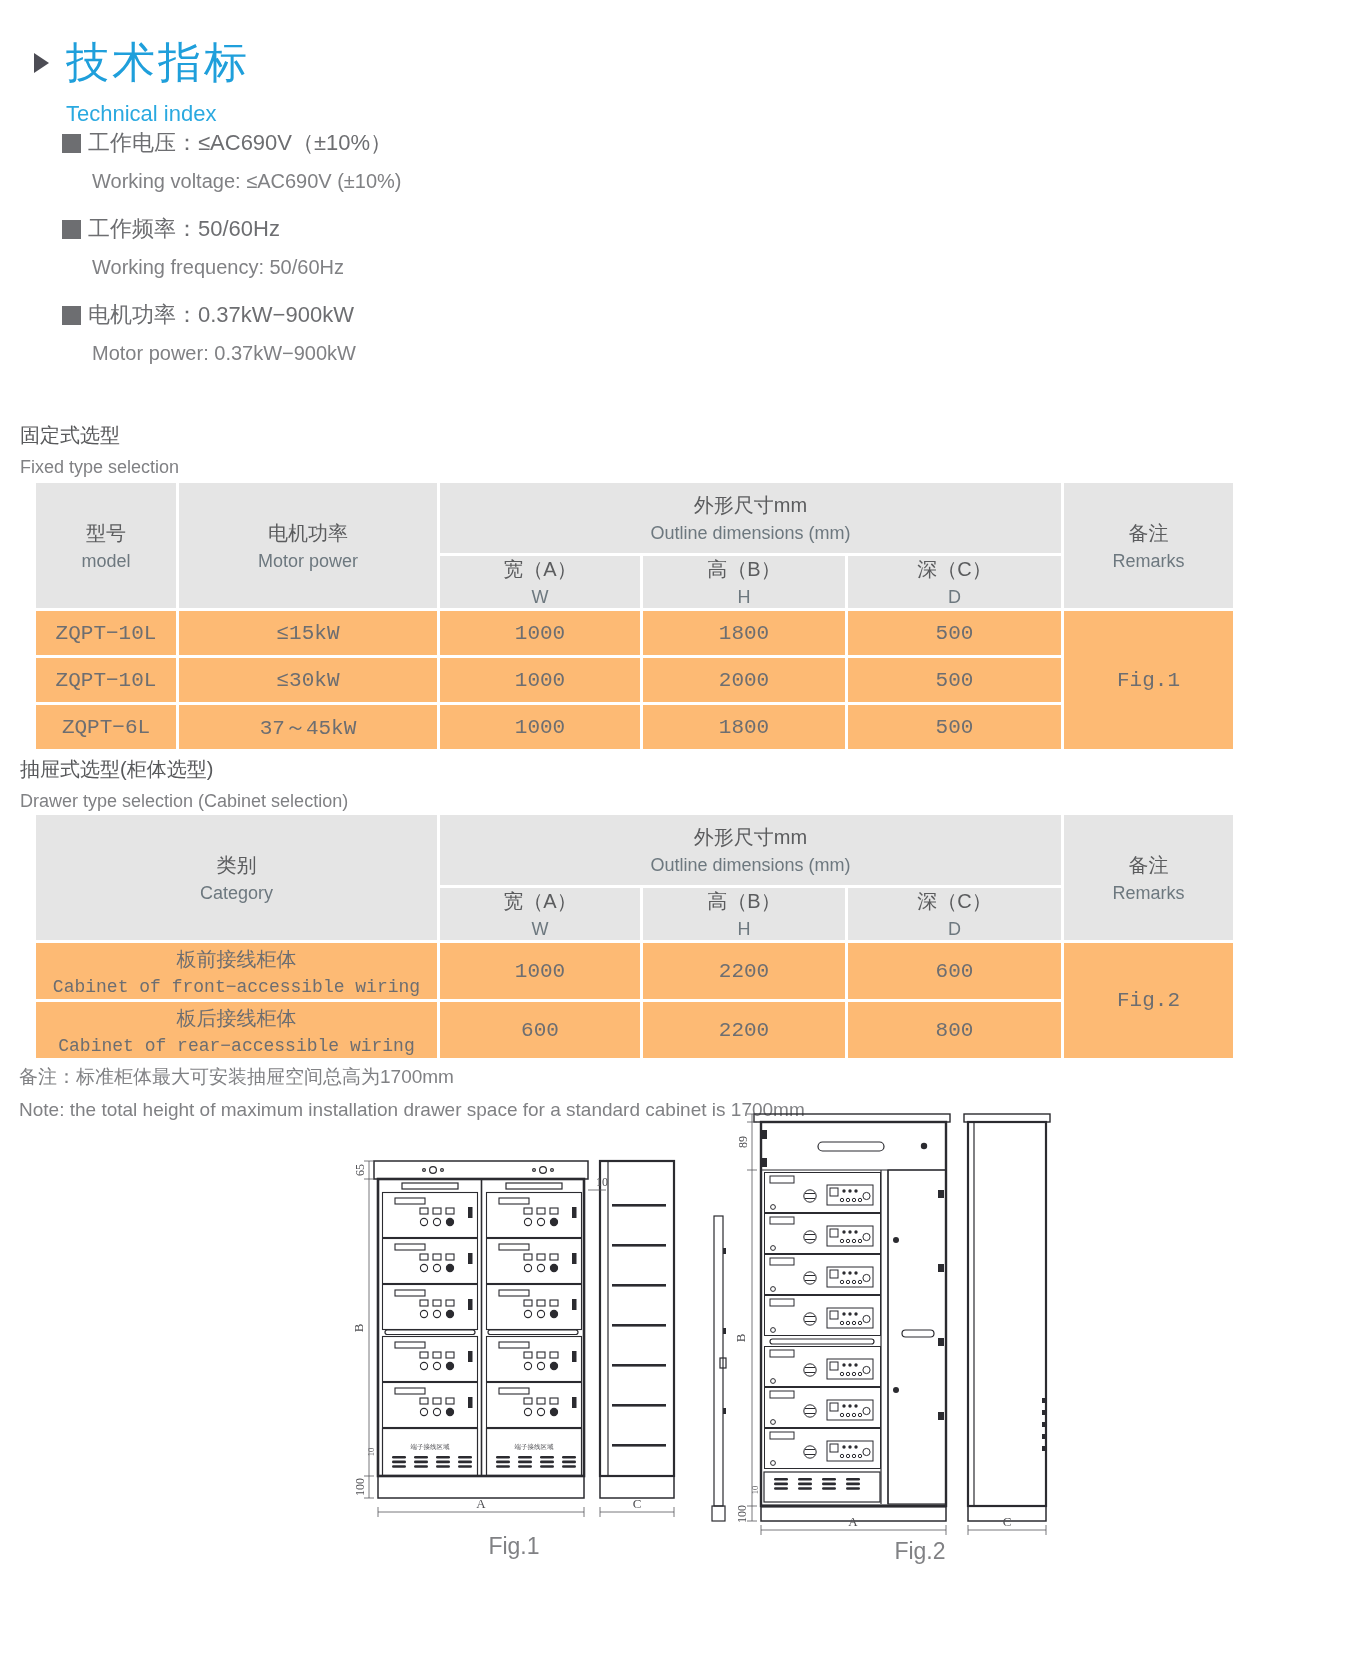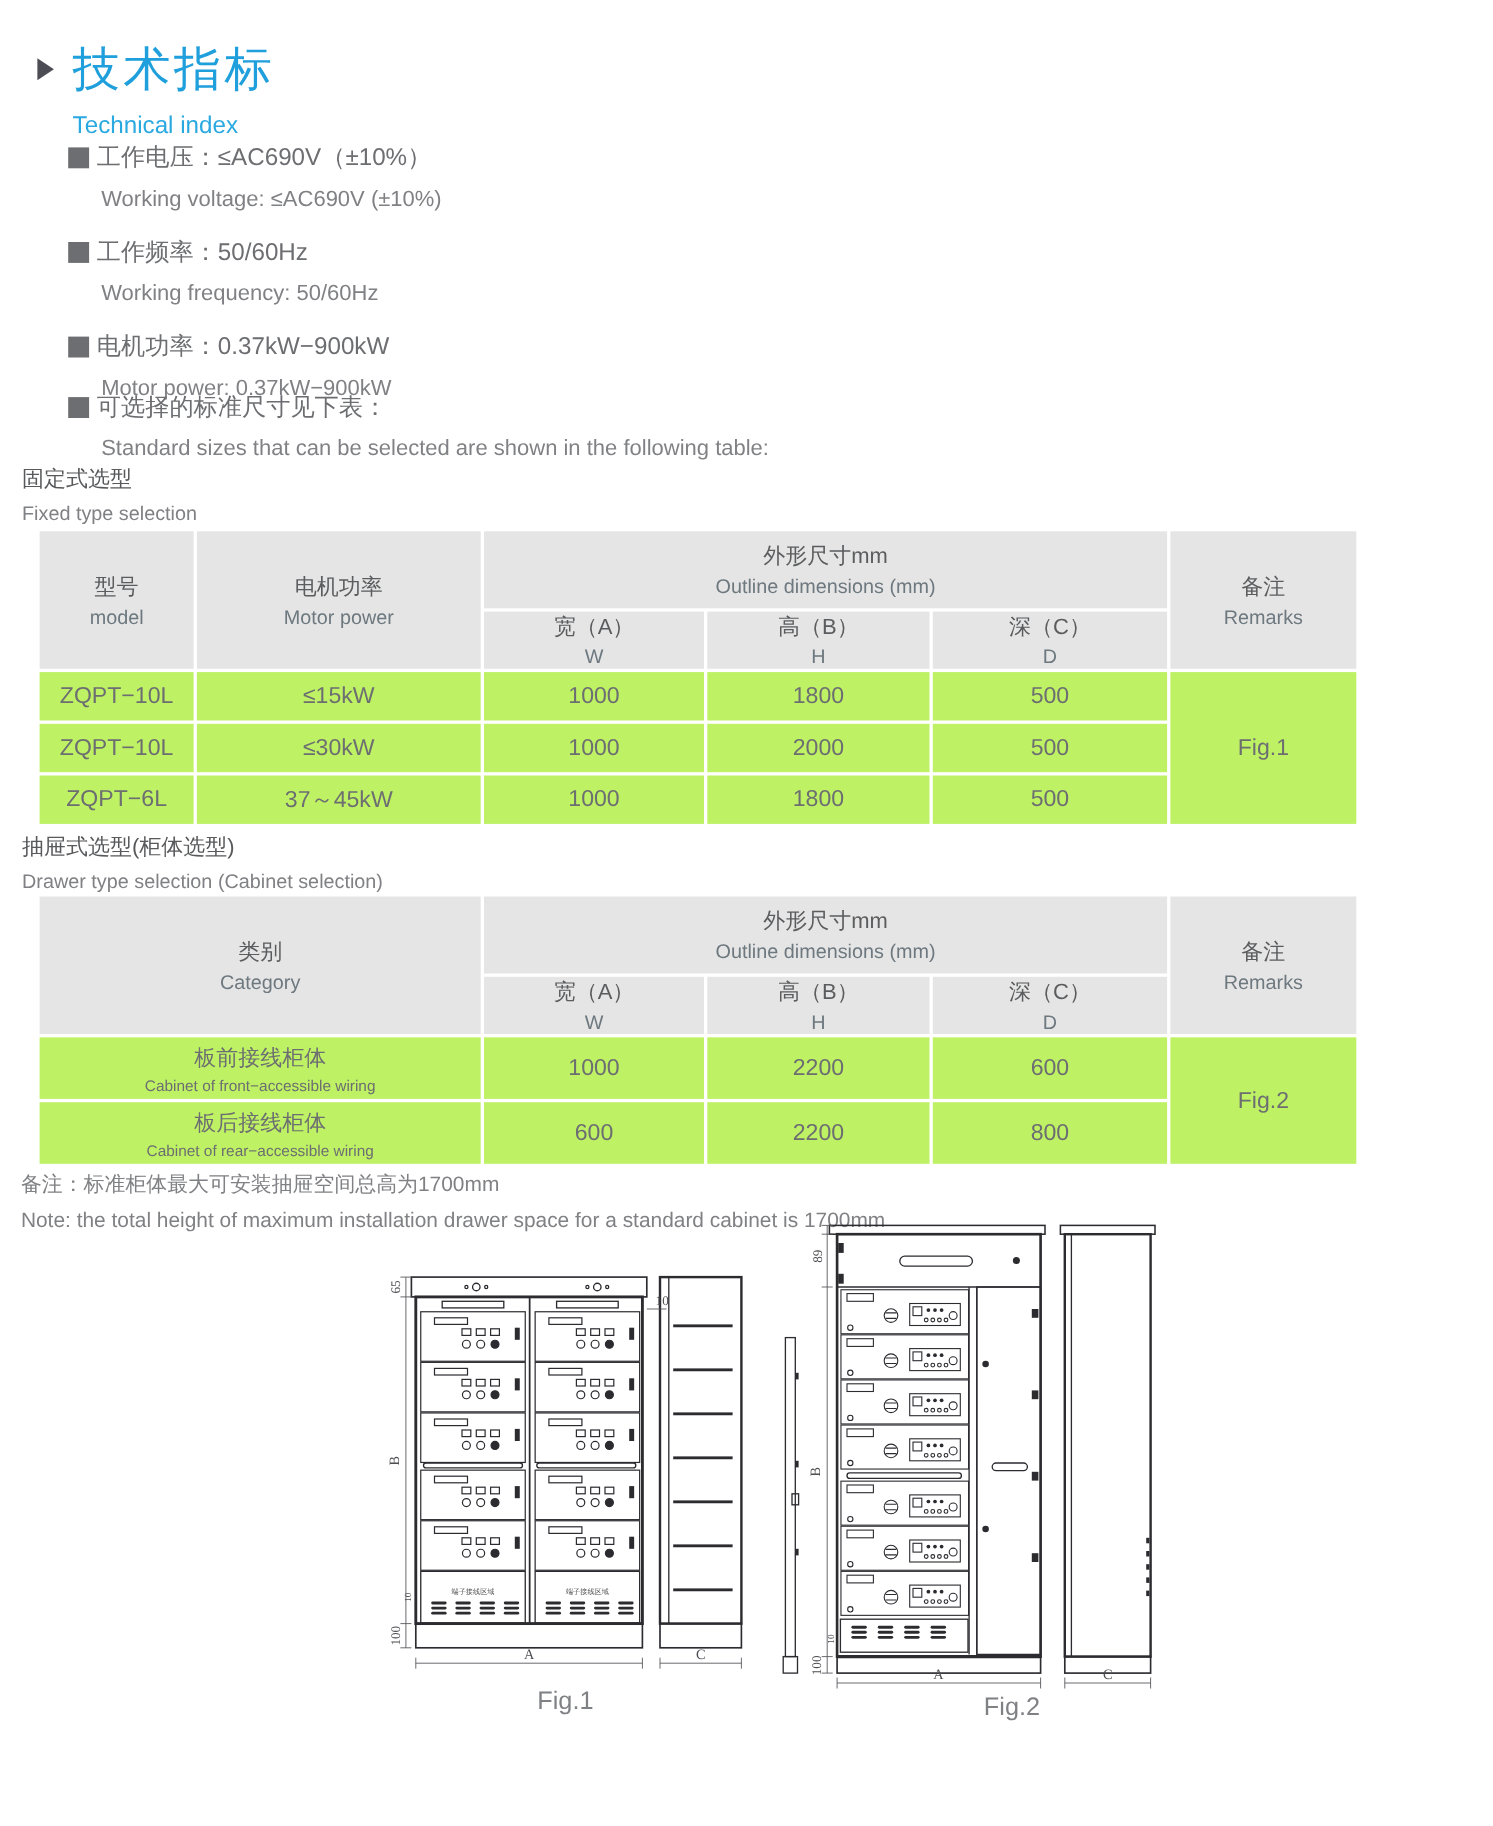--- a/index.html
+++ b/index.html
@@ -29,29 +29,29 @@
   .sec-cn { font-size:20px; color:#58595b; margin-bottom:8px; }
   .sec-en { font-size:18px; color:#808184; }
 
   
   table.spec-table { border-collapse:separate; border-spacing:3px; position:absolute;
                      table-layout:fixed; }
   #table1 { left:33px; top:480px; }
   #table2 { left:33px; top:812px; }
   .spec-table th, .spec-table td { text-align:center; vertical-align:middle; font-weight:normal; padding:0; }
   .spec-table th { background:#e5e5e5; color:#5b5c5e; }
-  .spec-table td { background:#bef264; color:#6d6e71; }
+  .spec-table td { background:#fdba74; color:#6d6e71;font-family:Liberation Mono, monospace; }
   tr.h1 th { height:70px; }
   tr.h2 th { height:46px; }
   #table1 td { height:44px; font-size:21px; }
   #table2 td { height:56px; font-size:21px; }
   .th-cn { font-size:20px; }
   .th-en { font-size:18px; color:#6d787f; margin-top:4px; }
   .cat-cn { font-size:20px; }
-  .cat-en { font-size:14px; margin-top:4px; }
+  .cat-en { font-size:18px; margin-top:4px; }
   .remark-cell { font-size:21px; }
 
   
   .note-block { position:absolute; left:19px; top:1064px; font-size:19px; color:#808184; }
   .note-block div { margin-bottom:9px; }
 
   
   .figure { position:absolute; }
   #figure1 { left:338px; top:1146px; width:352px; }
   #figure2 { left:706px; top:1098px; width:358px; }
@@ -91,27 +91,20 @@
     <div class="spec">
       <div class="spec-cn">
           <span class="bullet"></span>
         <span>电机功率：0.37kW−900kW</span>
         </div>
       <div class="spec-en">Motor power: 0.37kW−900kW</div>
     </div>
   </div>
 
 
-  <div class="intro-block">
-    <div class="spec-cn">
-        <span class="bullet"></span>
-      <span>可选择的标准尺寸见下表：</span>
-      </div>
-    <div class="spec-en">Standard sizes that can be selected are shown in the following table:</div>
-  </div>
 
   <div class="section-label sec1">
     <div class="sec-cn">固定式选型</div>
     <div class="sec-en">Fixed type selection</div>
   </div>
 
   <table id="table1" class="spec-table">
     <colgroup>
         <col style="width:140px">
         <col style="width:258px">

